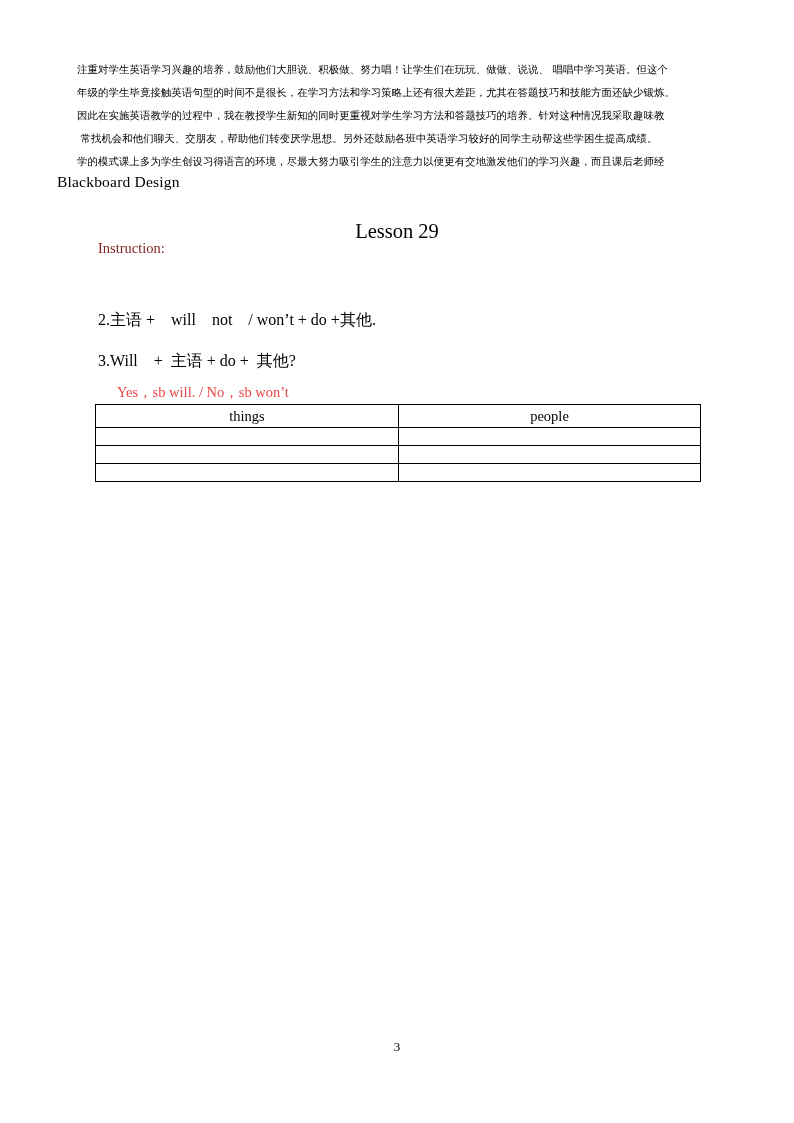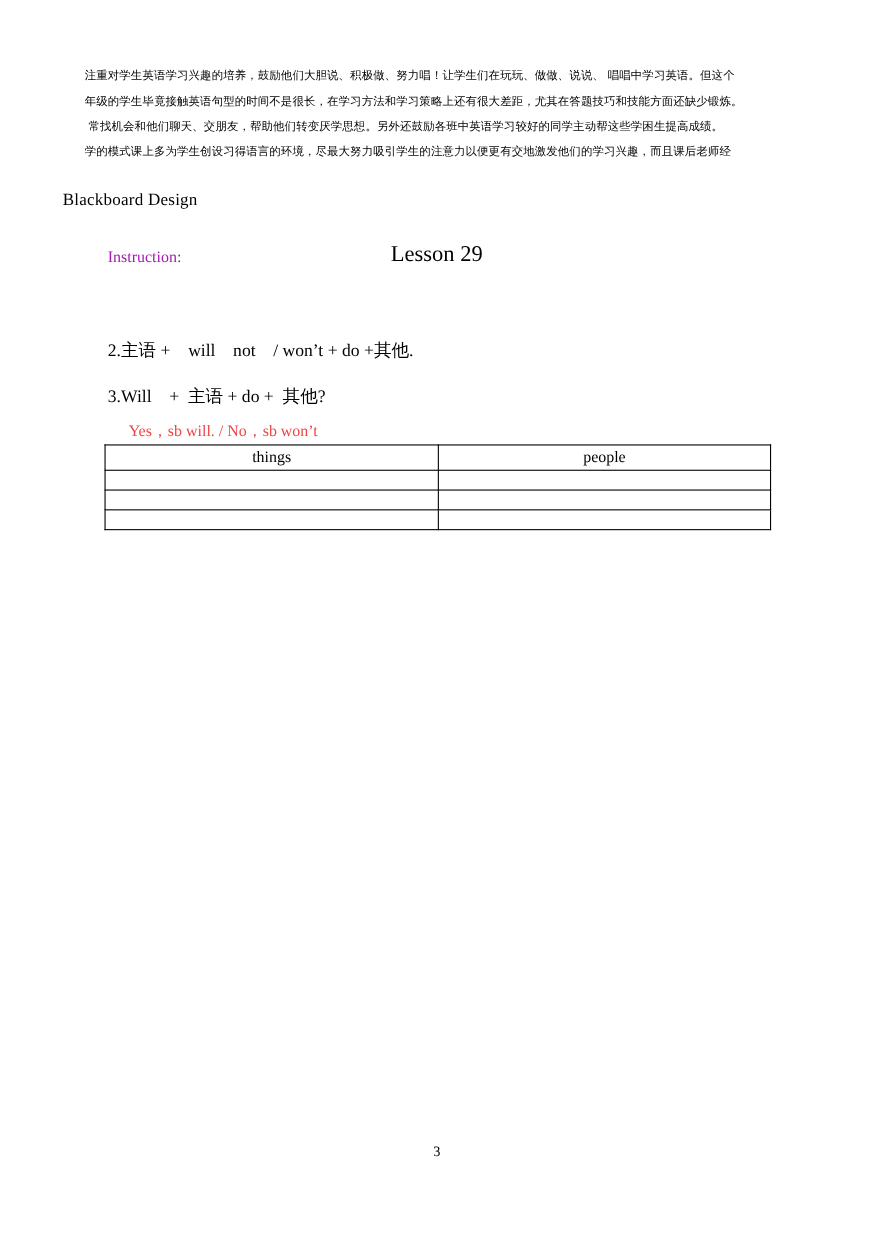--- a/index.html
+++ b/index.html
@@ -72,25 +72,25 @@
     font-size: 20.5px;
     line-height: 26px;
     color: #000000;
     margin-top: 16px;
   }
 
   
   .instruction-label {
     position: absolute;
     left: 98px;
-    top: 225px;
+    top: 239px;
     font-family: "Liberation Serif", "DejaVu Serif", serif;
     font-size: 14.5px;
     line-height: 19px;
-    color: #a21caf;
+    color: #7f1d1d;
     white-space: pre;
   }
 
   .formula-line {
     position: absolute;
     left: 98px;
     font-family: "Liberation Serif", "DejaVu Serif", serif;
     font-size: 16px;
     line-height: 21px;
     color: #000000;
@@ -150,20 +150,21 @@
   }
 </style>
 </head>
 <body>
 
 <div class="page">
 
   <div class="cn-paragraph">
     <span class="cn-line stretch">注重对学生英语学习兴趣的培养，鼓励他们大胆说、积极做、努力唱！让学生们在玩玩、做做、说说、 唱唱中学习英语。但这个</span>
     <span class="cn-line stretch">年级的学生毕竟接触英语句型的时间不是很长，在学习方法和学习策略上还有很大差距，尤其在答题技巧和技能方面还缺少锻炼。</span>
+    <span class="cn-line stretch">因此在实施英语教学的过程中，我在教授学生新知的同时更重视对学生学习方法和答题技巧的培养。针对这种情况我采取趣味教</span>
     <span class="cn-line"> 常找机会和他们聊天、交朋友，帮助他们转变厌学思想。另外还鼓励各班中英语学习较好的同学主动帮这些学困生提高成绩。</span>
     <span class="cn-line stretch">学的模式课上多为学生创设习得语言的环境，尽最大努力吸引学生的注意力以便更有交地激发他们的学习兴趣，而且课后老师经</span>
   </div>
 
   <div class="bb-heading">Blackboard Design</div>
 
   <div class="lesson-title">Lesson 29</div>
 
   <div class="instruction-label">Instruction:</div>
 

